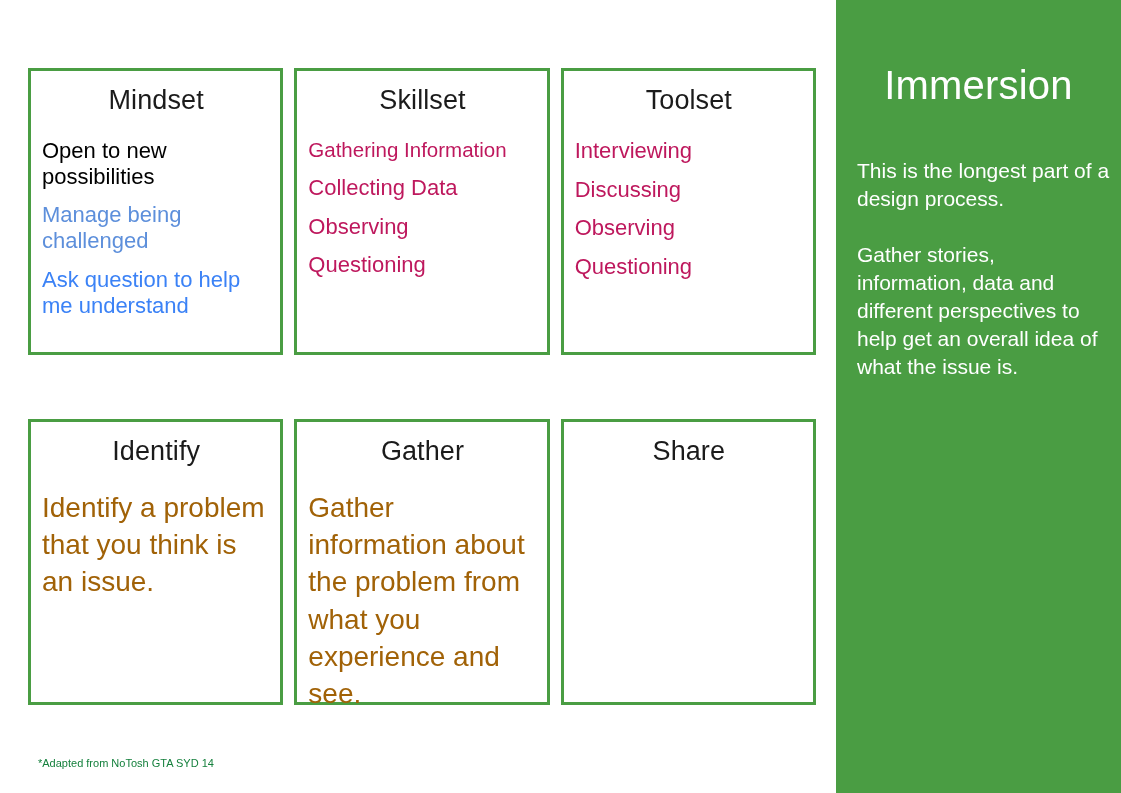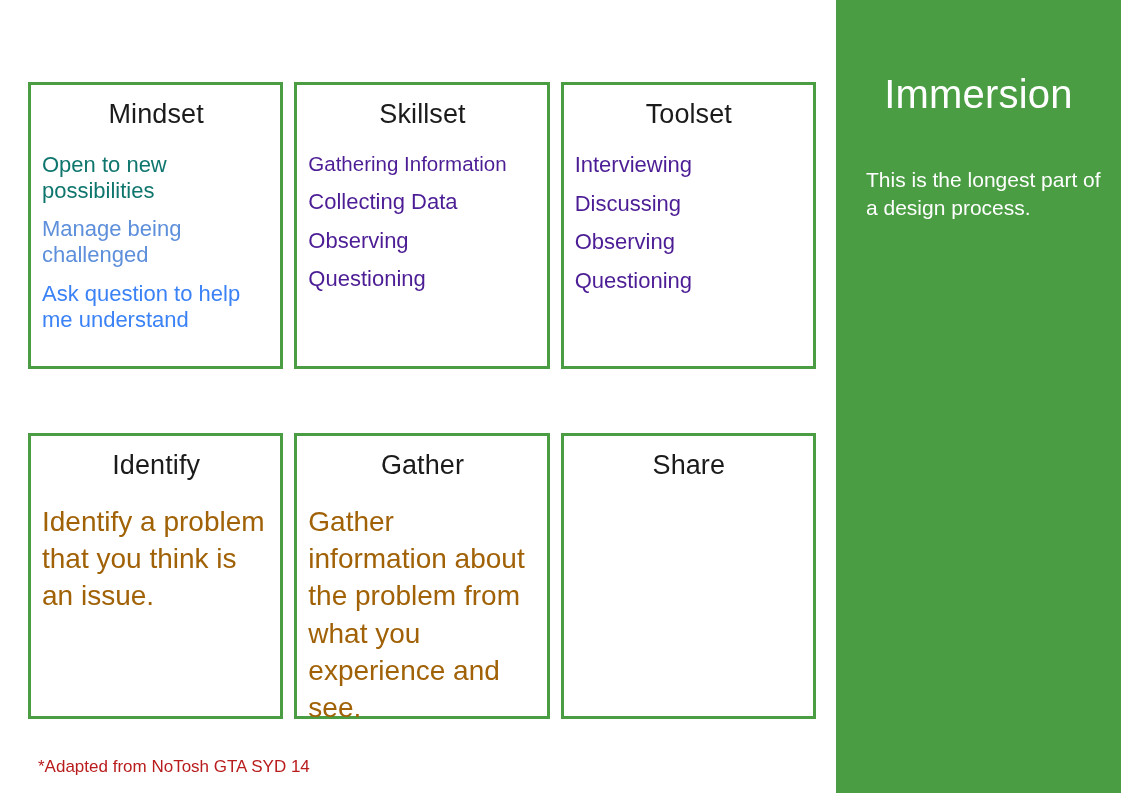--- a/index.html
+++ b/index.html
@@ -22,21 +22,21 @@
     left: 0;
     top: 0;
     width: 836px;
     height: 793px;
     background: #ffffff;
   }
 
   .card-grid {
     position: absolute;
     left: 28px;
-    top: 82px;
+    top: 68px;
     width: 788px;
   }
 
   .card-row {
     display: flex;
     gap: 11px;
   }
   .card-row.row-bottom {
     margin-top: 64px;
   }
@@ -69,54 +69,54 @@
   }
 
   .bullet-list {
     list-style: none;
     margin: 0;
     padding: 0;
   }
   .bullet-list li {
     font-size: 22px;
     line-height: 1.17;
-    color: #4c1d95;
+    color: #be185d;
     margin-bottom: 13px;
   }
   .bullet-list li.small {
     font-size: 20.5px;
   }
   .bullet-list li:last-child { margin-bottom: 0; }
 
   .para {
     font-size: 28px;
     line-height: 1.33;
     color: #a16207;
     margin: 0;
   }
 
   .footnote {
     position: absolute;
     left: 38px;
     top: 757px;
-    font-size: 17px;
+    font-size: 11px;
     line-height: 1.2;
-    color: #b91c1c;
+    color: #15803d;
   }
 
   
   #immersion-panel {
     position: absolute;
     left: 836px;
     top: 0;
     width: 285px;
     height: 793px;
     background: #4a9d43;
     box-sizing: border-box;
-    padding: 9px;
+    padding: 0;
   }
   .panel-title {
     margin: 0;
     padding-top: 62px;
     text-align: center;
     color: #ffffff;
     font-size: 40px;
     font-weight: 400;
     line-height: 1.15;
     letter-spacing: 0.2px;
@@ -141,21 +141,21 @@
 <div id="slide-left">
 
   <div class="card-grid">
 
     <div class="card-row row-top">
 
       <div class="card col-1">
         <div class="card-title">Mindset</div>
         <div class="card-body">
           <ul class="bullet-list">
-            <li style="color:#0f766e">Open to new possibilities</li>
+            <li style="color:#000000">Open to new possibilities</li>
             <li style="color:#5d8fdb">Manage being challenged</li>
             <li style="color:#3b82f6">Ask question to help me understand</li>
           </ul>
         </div>
       </div>
 
       <div class="card col-2">
         <div class="card-title">Skillset</div>
         <div class="card-body">
           <ul class="bullet-list">
@@ -206,14 +206,15 @@
   </div>
 
   <div class="footnote">*Adapted from NoTosh GTA SYD 14</div>
 
 </div>
 
 <div id="immersion-panel">
   <h1 class="panel-title">Immersion</h1>
   <div class="panel-body">
     <p class="panel-para first">This is the longest part of a design process.</p>
+    <p class="panel-para second">Gather stories, information, data and different perspectives to help get an overall idea of what the issue is.</p>
   </div>
 </div>
 
 </body></html>

